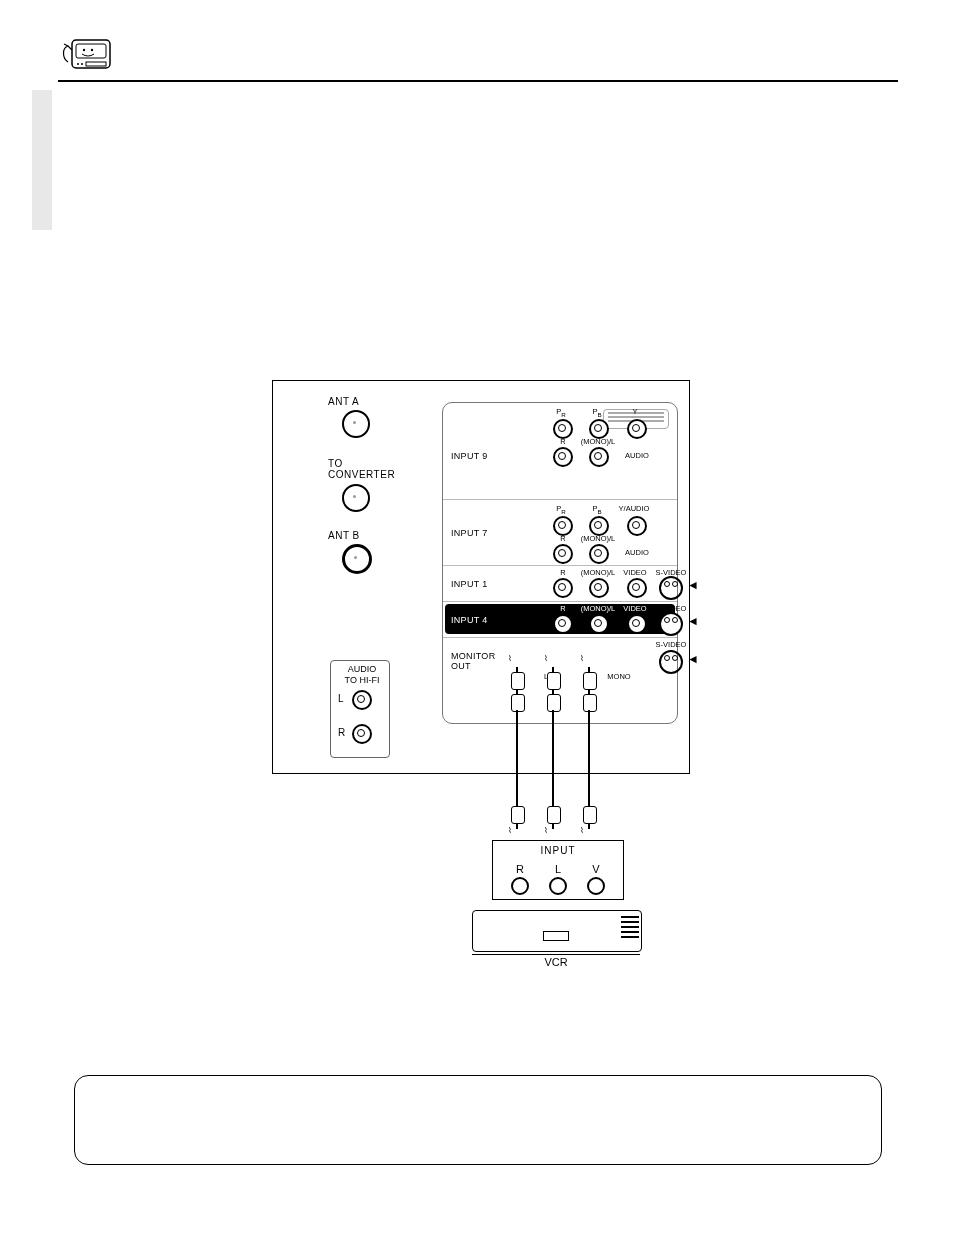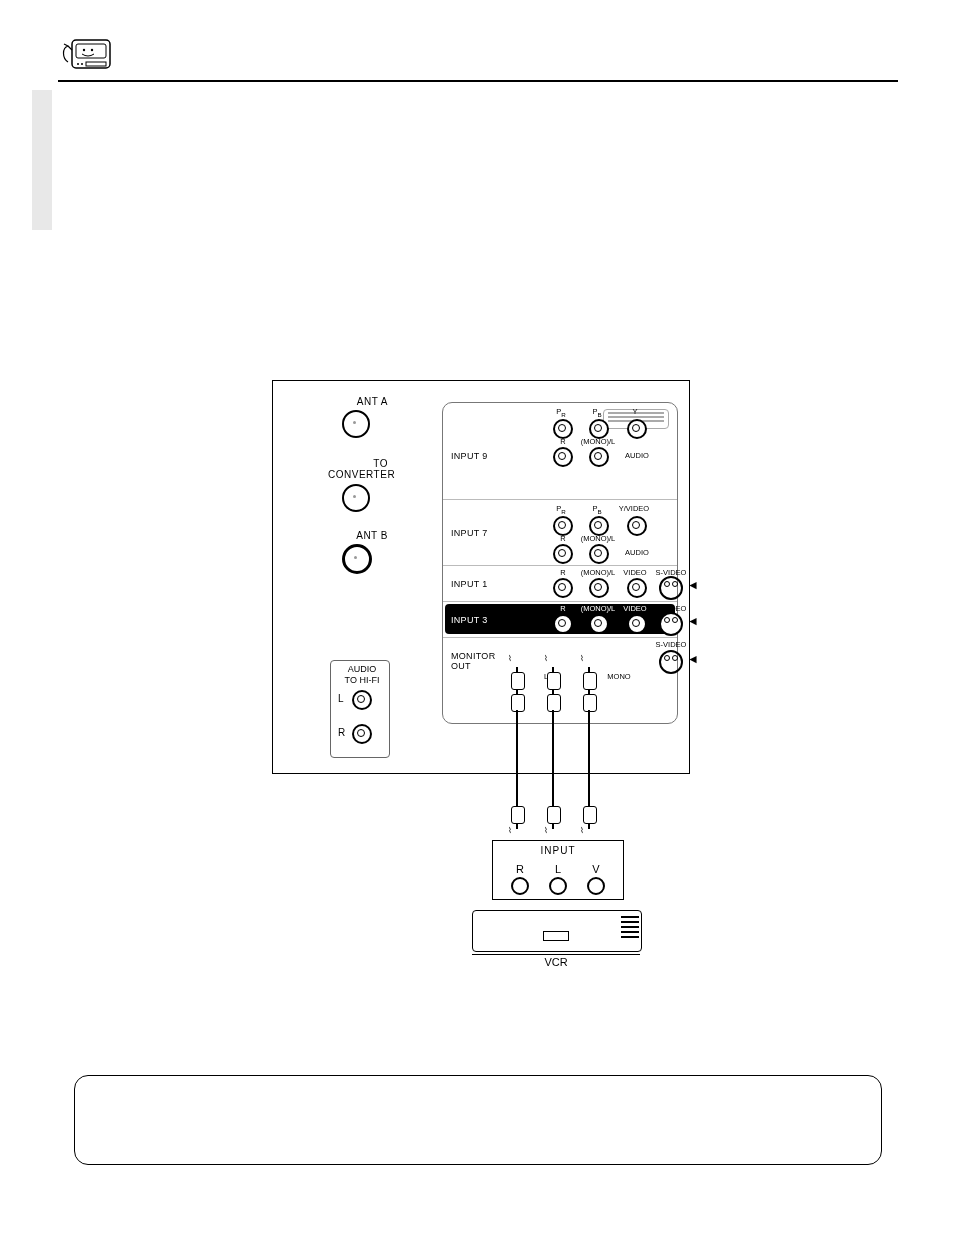--- a/index.html
+++ b/index.html
@@ -2,21 +2,21 @@
 <html><head>
 <meta charset="utf-8">
 <style>
   html,body{margin:0;padding:0;background:#fff;font-family:Helvetica,Arial,sans-serif;color:#000}
   .page{width:954px;height:1235px;position:relative;box-sizing:border-box}
   .icon{position:absolute;left:58px;top:34px;width:56px;height:40px}
   .hr{position:absolute;left:58px;top:80px;width:840px;height:2px;background:#000}
   .side-tab{position:absolute;left:32px;top:90px;width:20px;height:140px;background:#e8e8e8}
   .notebox{position:absolute;left:74px;bottom:70px;width:806px;height:88px;border:1px solid #000;border-radius:14px}
   .diagram{position:absolute;left:272px;top:380px;width:416px;height:392px;border:1px solid #000}
-  .ant-label{position:absolute;left:328px;font-size:10px;letter-spacing:.5px;color:#000;text-align:right;width:60px}
+  .ant-label{position:absolute;left:328px;font-size:10px;letter-spacing:.5px;color:#000;text-align:left;width:60px}
   .to-conv{top:458px}
   .ant-a{top:396px}
   .ant-b{top:530px}
   .aud-hifi{position:absolute;left:332px;top:664px;width:60px;font-size:9px;text-align:center;line-height:11px}
   .aud-box{position:absolute;left:330px;top:660px;width:58px;height:96px;border:1px solid #666;border-radius:4px}
   .lr{position:absolute;left:338px;font-size:10px}
   .big-panel{position:absolute;left:442px;top:402px;width:234px;height:320px;border:1px solid #777;border-radius:10px}
   .vent{position:absolute;right:8px;top:6px;width:64px;height:18px;border:1px solid #aaa;border-radius:4px}
   .vent div{height:2px;background:#aaa;margin:2px 4px}
   .row{position:absolute;left:0;width:100%;box-sizing:border-box;border-top:1px solid #bbb;height:56px}
@@ -122,21 +122,21 @@
         <span class="jack" style="left:88px;top:40px"></span>
         <div class="jlabel" style="left:116px;top:44px">AUDIO</div>
       </div>
     </div>
 
     <div class="row r2" style="height:66px">
       <div class="row-label">INPUT 7</div>
       <div class="jacks">
         <div class="jlabel" style="left:40px;top:0"><span>P</span><sub>R</sub></div>
         <div class="jlabel" style="left:76px;top:0"><span>P</span><sub>B</sub></div>
-        <div class="jlabel" style="left:108px;top:0;width:50px">Y/VIDEO</div>
+        <div class="jlabel" style="left:108px;top:0;width:50px">Y/AUDIO</div>
         <span class="jack" style="left:52px;top:12px"></span>
         <span class="jack" style="left:88px;top:12px"></span>
         <span class="jack" style="left:126px;top:12px"></span>
         <div class="jlabel" style="left:42px;top:30px">R</div>
         <div class="jlabel" style="left:72px;top:30px;width:50px">(MONO)/L</div>
         <span class="jack" style="left:52px;top:40px"></span>
         <span class="jack" style="left:88px;top:40px"></span>
         <div class="jlabel" style="left:116px;top:44px">AUDIO</div>
       </div>
     </div>
@@ -153,21 +153,21 @@
         <span class="jack" style="left:126px;top:10px"></span>
         <span class="svideo" style="left:158px;top:8px"></span>
         <span class="arrow-left" style="left:186px;top:10px">◄</span>
       </div>
     </div>
 
     <div class="row r35" style="height:36px">
       <svg style="position:absolute;left:0;top:0;width:100%;height:36px">
         <rect x="2" y="2" width="230" height="30" rx="4" fill="#000"></rect>
       </svg>
-      <div class="row-label" style="color:#fff">INPUT 3</div>
+      <div class="row-label" style="color:#fff">INPUT 4</div>
       <div class="jacks" style="top:2px">
         <div class="jlabel" style="left:42px;top:0;color:#fff">R</div>
         <div class="jlabel" style="left:72px;top:0;width:50px;color:#fff">(MONO)/L</div>
         <div class="jlabel" style="left:114px;top:0;color:#fff">VIDEO</div>
         <div class="jlabel" style="left:148px;top:0;width:44px">S-VIDEO</div>
         <span class="jack" style="left:52px;top:10px;background:#fff"></span>
         <span class="jack" style="left:88px;top:10px;background:#fff"></span>
         <span class="jack" style="left:126px;top:10px;background:#fff"></span>
         <span class="svideo" style="left:158px;top:8px;background:#fff"></span>
         <span class="arrow-left" style="left:186px;top:10px">◄</span>

